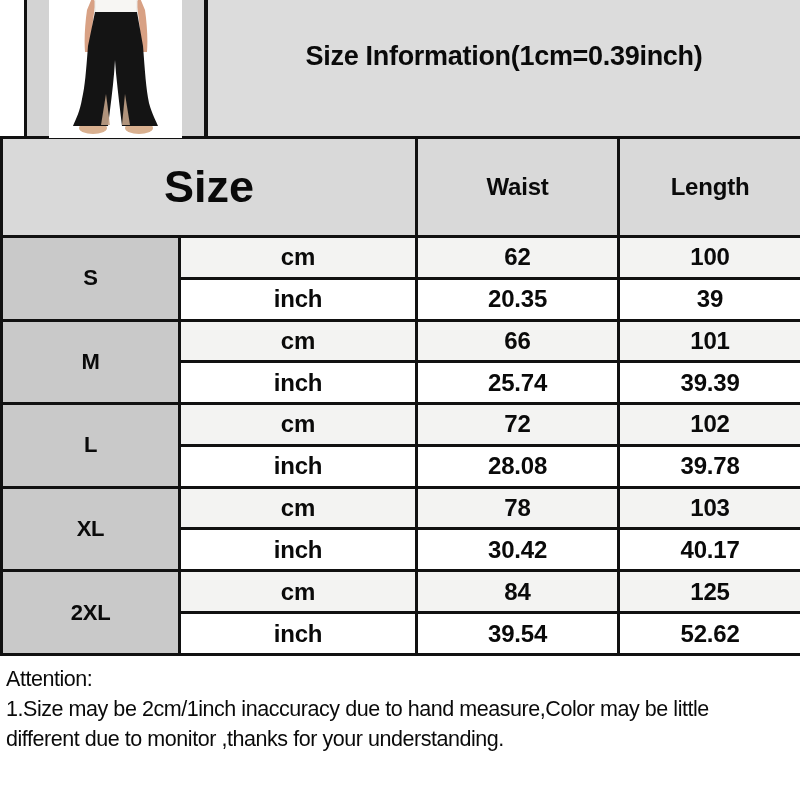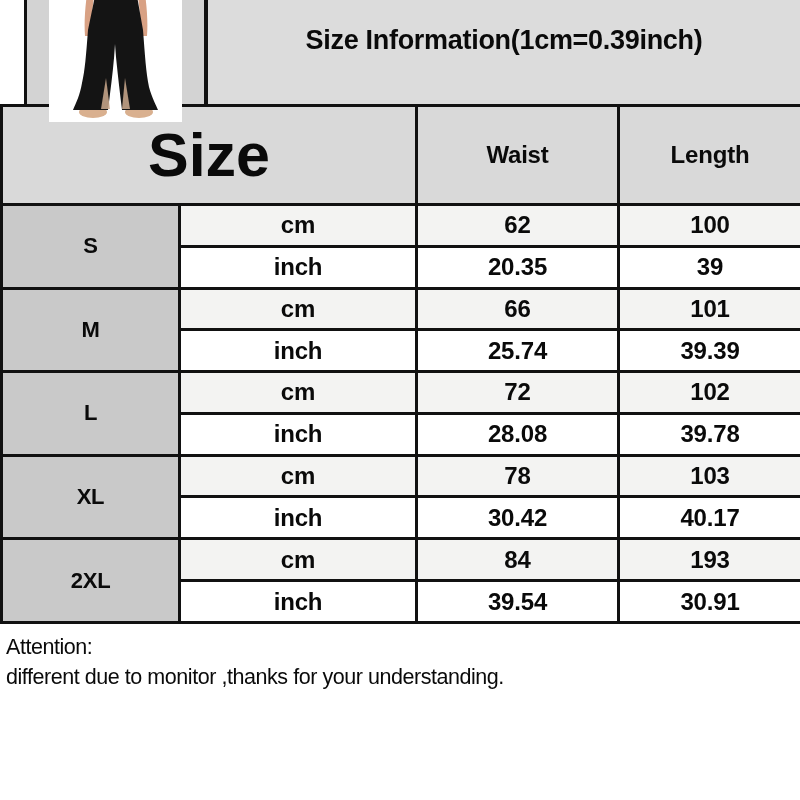--- a/index.html
+++ b/index.html
@@ -11,39 +11,39 @@
     --inch-row-bg:#ffffff;
     --border:#111111;
     --text:#0a0a0a;
   }
   *{box-sizing:border-box;margin:0;padding:0;}
   html,body{width:800px;height:800px;background:#ffffff;overflow:hidden;
     font-family:"Liberation Sans","DejaVu Sans",sans-serif;color:var(--text);}
   .page{width:800px;height:800px;background:#fff;}
 
   
-  .top{display:flex;height:104px;border-left:3px solid var(--border);margin-left:24px;}
+  .top{display:flex;height:136px;border-left:3px solid var(--border);margin-left:24px;}
   .photo-cell{width:181px;background:var(--photo-cell-bg);
     border-right:4px solid var(--border);
     display:flex;align-items:center;justify-content:center;}
   .photo{width:133px;height:140px;background:#ffffff;overflow:hidden;}
   .photo svg{display:block;width:133px;height:140px;}
   .title-cell{flex:1;background:var(--header-bg);
     display:flex;align-items:center;justify-content:center;}
   .title{font-size:27px;font-weight:bold;letter-spacing:-0.3px;
     transform:translateY(-12px);}
 
   
   table.size-table{width:800px;height:520px;table-layout:fixed;
     border-collapse:collapse;border:3px solid var(--border);}
   .size-table td,.size-table th{border:3px solid var(--border);
     text-align:center;vertical-align:middle;font-weight:bold;
     font-size:24px;letter-spacing:-0.2px;}
   .size-table tr.head th{height:97px;background:var(--table-header-bg);}
-  .size-table th.size-h{font-size:61px;letter-spacing:0;}
+  .size-table th.size-h{font-size:45px;letter-spacing:0;}
   .size-table td.size-label{background:var(--size-label-bg);font-size:22px;}
   .size-table tr.cm-row td{background:var(--cm-row-bg);height:41px;}
   .size-table tr.inch-row td{background:var(--inch-row-bg);height:41px;}
   .size-table tr.cm-row td.size-label{background:var(--size-label-bg);}
 
   
   .attention{padding:8px 12px 0 6px;background:#fff;}
   .attention div{font-size:21.5px;line-height:30px;letter-spacing:-0.45px;
     white-space:nowrap;overflow:hidden;}
 </style>
@@ -139,28 +139,29 @@
     <tr class="inch-row">
       <td>inch</td>
       <td>30.42</td>
       <td>40.17</td>
     </tr>
 
     <tr class="cm-row">
       <td rowspan="2" class="size-label">2XL</td>
       <td>cm</td>
       <td>84</td>
-      <td>193</td>
+      <td>125</td>
     </tr>
     <tr class="inch-row">
       <td>inch</td>
       <td>39.54</td>
-      <td>30.91</td>
+      <td>52.62</td>
     </tr>
   </tbody>
     </table>
 
   <div class="attention">
     <div>Attention:</div>
+    <div>1.Size may be 2cm/1inch inaccuracy due to hand measure,Color may be little</div>
     <div>different due to monitor ,thanks for your understanding.</div>
   </div>
 
 </div>
 
 </body></html>

